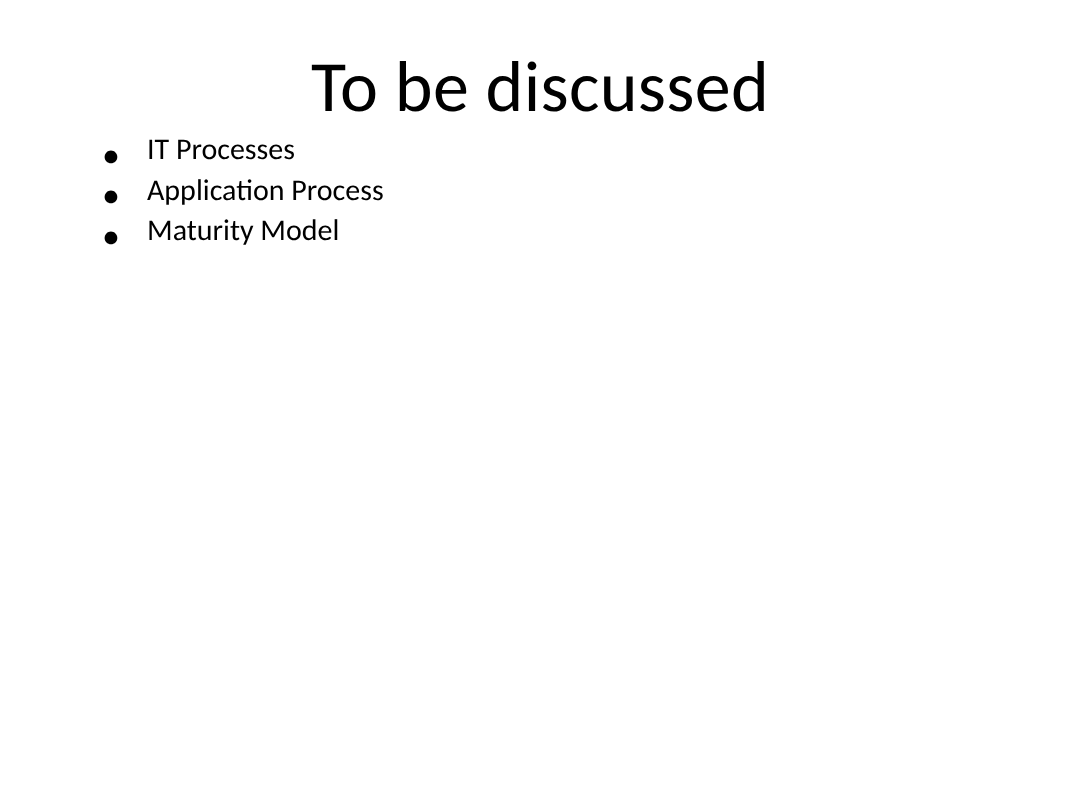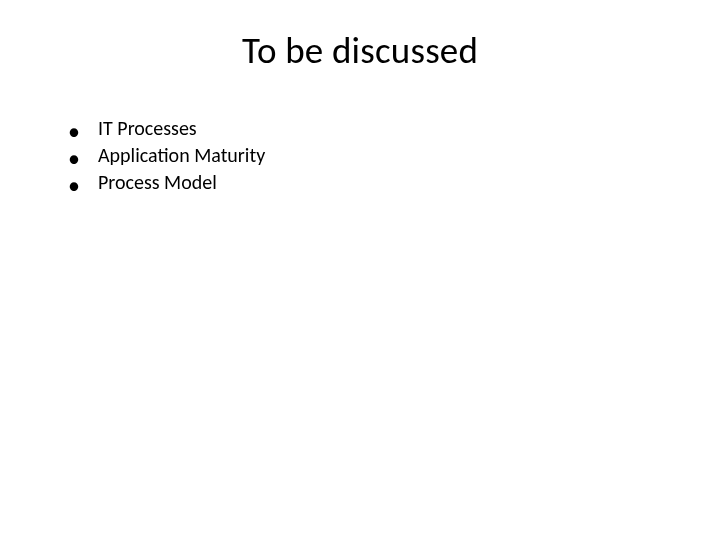--- a/index.html
+++ b/index.html
@@ -14,24 +14,23 @@
       font-family: Calibri, "Segoe UI", Arial, sans-serif;
       color: #000000;
       position: relative;
     }
     .slide {
       width: 100%;
       height: 100%;
       padding: 28px 50px;
     }
     .title {
-      font-size: 37px;
+      font-size: 48px;
       font-weight: 400;
       text-align: center;
-      margin-bottom: 42px;
       letter-spacing: 0.2px;
     }
     .bullets {
       list-style: none;
       padding-left: 18px;
     }
     .bullets li {
       font-size: 20px;
       line-height: 1.35;
       position: relative;
@@ -46,16 +45,16 @@
       line-height: 1.45;
     }
   </style>
 </head>
 <body>
 
 <div class="slide">
   <h1 class="title">To be discussed</h1>
   <ul class="bullets">
     <li>IT Processes</li>
-    <li>Application Maturity</li>
-    <li>Process Model</li>
+    <li>Application Process</li>
+    <li>Maturity Model</li>
   </ul>
 </div>
 
 </body></html>

